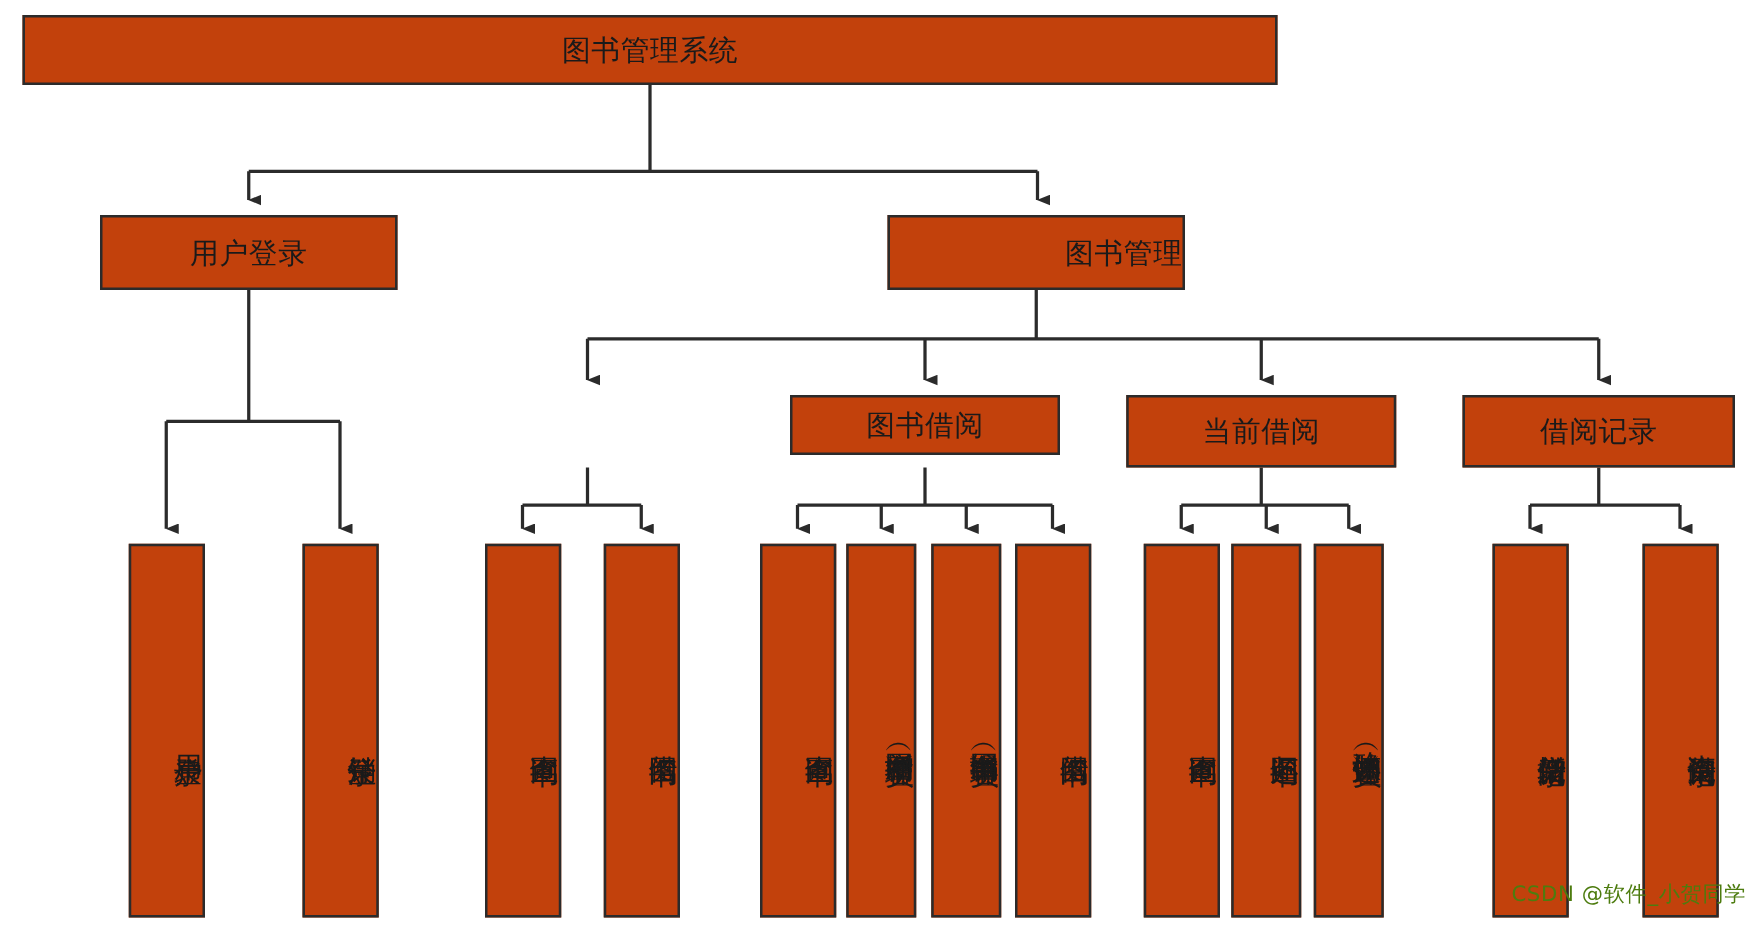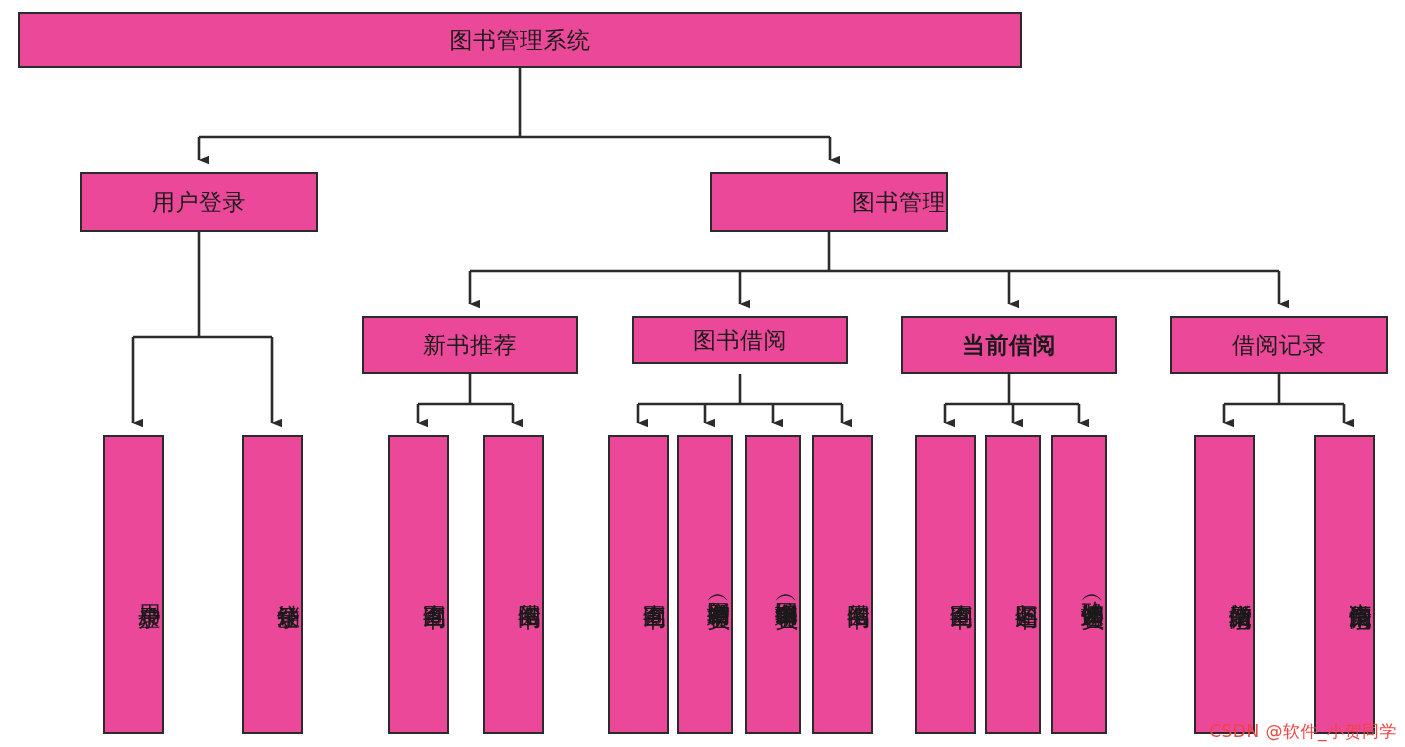--- a/index.html
+++ b/index.html
@@ -21,21 +21,21 @@
   #edges-layer {
     position: absolute;
     left: 0;
     top: 0;
     width: 1405px;
     height: 747px;
   }
   .node {
     position: absolute;
     box-sizing: border-box;
-    background: #ec4899;
+    background: #c2410c;
     border: 2.5px solid #2b2b2b;
     display: flex;
     align-items: center;
     justify-content: center;
     color: #1a1a1a;
     z-index: 3;
   }
   .node.horizontal {
     font-size: 23px;
     letter-spacing: 0.5px;
@@ -51,23 +51,23 @@
     padding-top: 6px;
   }
   .node.vertical .node-label {
     writing-mode: vertical-rl;
     text-orientation: upright;
     white-space: normal;
   }
   #watermark {
     position: absolute;
     right: 8px;
-    bottom: 4px;
+    bottom: 20px;
     font-size: 17px;
-    color: #ef4444;
+    color: #4d7c0f;
     letter-spacing: 0.5px;
     z-index: 5;
     white-space: nowrap;
   }
 </style>
 </head>
 <body>
 
 <div id="diagram-root">
 
@@ -125,27 +125,24 @@
     <span class="node-label">图书管理系统</span>
   </div>
 
   <div class="node horizontal" style="left: 80px; top: 172px; width: 238px; height: 60px;">
     <span class="node-label">用户登录</span>
   </div>
   <div class="node horizontal" style="left: 710px; top: 172px; width: 238px; height: 60px; justify-content: flex-end;">
     <span class="node-label">图书管理</span>
   </div>
 
-  <div class="node horizontal" style="left: 362px; top: 316px; width: 216px; height: 58px;">
-    <span class="node-label">新书推荐</span>
-  </div>
   <div class="node horizontal" style="left: 632px; top: 316px; width: 216px; height: 48px;">
     <span class="node-label">图书借阅</span>
   </div>
-  <div class="node horizontal" style="left: 901px; top: 316px; width: 216px; height: 58px; font-weight: bold;">
+  <div class="node horizontal" style="left: 901px; top: 316px; width: 216px; height: 58px;">
     <span class="node-label">当前借阅</span>
   </div>
   <div class="node horizontal" style="left: 1170px; top: 316px; width: 218px; height: 58px; font-family: Liberation Serif, serif;">
     <span class="node-label">借阅记录</span>
   </div>
 
   <div class="node vertical" style="left: 103px; top: 435px; width: 61px; height: 299px;">
     <span class="node-label">用户登录</span>
   </div>
   <div class="node vertical" style="left: 242px; top: 435px; width: 61px; height: 299px;">

